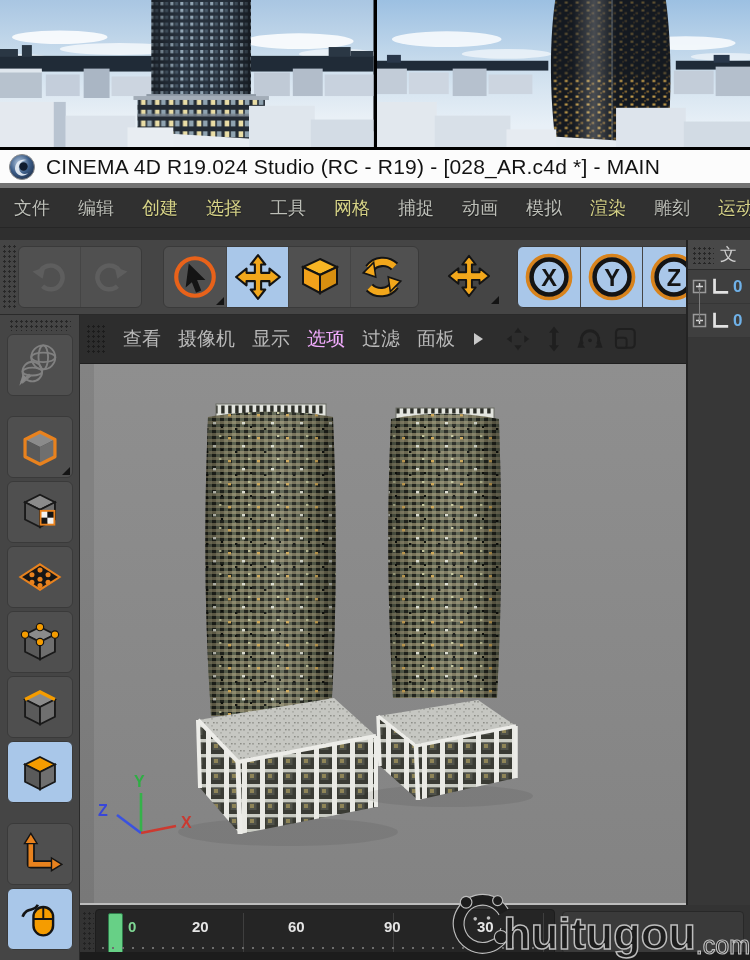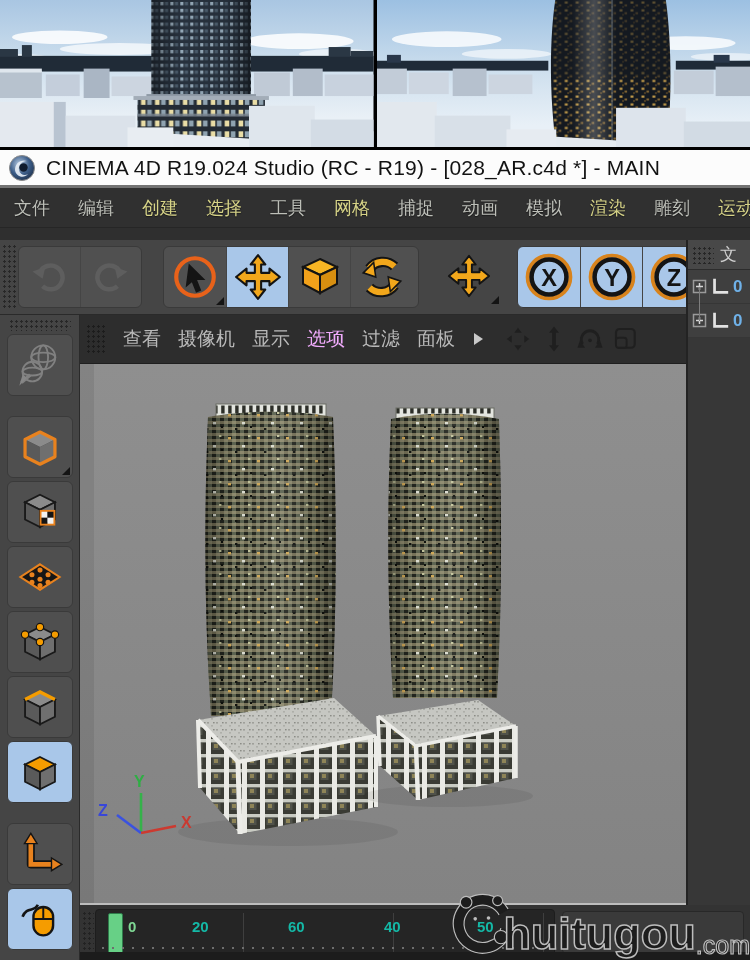--- a/index.html
+++ b/index.html
@@ -5,21 +5,21 @@
   html,body{margin:0;padding:0;background:#222;}
   *{box-sizing:border-box;font-family:"Liberation Sans",sans-serif;}
   .app{position:relative;width:750px;height:960px;overflow:hidden;background:#2f2f2f;}
 
   
   .renders{position:absolute;left:0;top:0;width:750px;height:150px;background:#000;display:flex;gap:3px;}
   .renders svg{flex:1 1 50%;height:147px;display:block;}
 
   
   .titlebar{position:absolute;left:0;top:150px;width:750px;height:38px;background:#fcfcfc;
-    display:flex;align-items:center;gap:10px;padding:14px 8px;border-bottom:3px solid #737373;}
+    display:flex;align-items:center;gap:10px;padding:14px 8px;border-bottom:5px solid #737373;}
   .titlebar .wtitle{font-size:21px;color:#121212;white-space:nowrap;letter-spacing:.2px;}
 
   
   .menubar{position:absolute;left:0;top:188px;width:750px;height:40px;background:#303030;
     display:flex;align-items:center;gap:28px;padding:0 0 0 14px;overflow:hidden;border-bottom:1px solid #262626;}
   .mi{font-size:18px;color:#bdbfb8;white-space:nowrap;cursor:default;text-shadow:0 1px 1px rgba(0,0,0,.5);}
   .mi.accent{color:#d6d387;}
 
   
   .toolbar{position:absolute;left:0;top:240px;width:686px;height:75px;background:#454545;overflow:hidden;border-bottom:1px solid #2a2a2a;}
@@ -70,21 +70,21 @@
 
   
   .timeline{position:absolute;left:80px;top:905px;width:670px;height:55px;background:#333333;}
   .tlgrip{position:absolute;left:2px;top:6px;width:12px;height:42px;
     background-image:radial-gradient(#222 34%,transparent 36%);background-size:5px 5px;}
   .ruler{position:absolute;left:15px;top:4px;width:460px;height:47px;background:#252525;border-radius:4px;border:1px solid #1d1d1d;}
   .ruler .sep{position:absolute;top:3px;width:1px;height:40px;background:#3f3f3f;}
   .ruler .dots{position:absolute;left:6px;right:6px;bottom:6px;height:2px;
     background-image:repeating-linear-gradient(90deg,#6e6e6e 0 2px,transparent 2px 10px);}
   .marker{position:absolute;left:12px;top:3px;width:15px;height:41px;background:#67d086;border-radius:2px;border:1px solid #2f7c4b;}
-  .ticklabel{position:absolute;top:8px;font-size:15px;font-weight:bold;color:#14b8a6;}
+  .ticklabel{position:absolute;top:8px;font-size:15px;font-weight:bold;color:#e5e5e5;}
   .ticklabel.current{color:#7fd894;}
   .tl-widgets{position:absolute;left:482px;top:6px;width:182px;height:43px;background:#3a3a3a;border:1px solid #282828;border-radius:4px;}
   .bottomstrip{position:absolute;left:80px;top:952px;width:670px;height:8px;background:#1c1c1c;}
 
   
   .watermark{position:absolute;left:452px;top:889px;width:298px;height:71px;display:flex;align-items:flex-end;pointer-events:none;}
   .wm-text{font-size:45px;font-weight:800;color:#1d1d1d;letter-spacing:0px;
     -webkit-text-stroke:1.5px #bdbdbd;margin-left:-10px;}
   .wm-tld{font-size:25px;font-weight:400;color:#1d1d1d;-webkit-text-stroke:1.2px #bdbdbd;}
 </style>
@@ -587,22 +587,22 @@
   <div class="timeline">
     <div class="tlgrip"></div>
     <div class="ruler">
       <div class="sep" style="left:147px"></div>
       <div class="sep" style="left:297px"></div>
       <div class="sep" style="left:447px"></div>
       <div class="marker"></div>
       <span class="ticklabel current" style="left:32px">0</span>
       <span class="ticklabel" style="left:96px">20</span>
       <span class="ticklabel" style="left:192px">60</span>
-      <span class="ticklabel" style="left:288px">40</span>
-      <span class="ticklabel" style="left:381px">50</span>
+      <span class="ticklabel" style="left:288px">90</span>
+      <span class="ticklabel" style="left:381px">30</span>
       <div class="dots"></div>
     </div>
     <div class="tl-widgets"></div>
   </div>
   <div class="bottomstrip"></div>
 
   <div class="watermark">
     <svg width="74" height="74" viewBox="0 0 74 74">
       <circle cx="37" cy="38" r="29" fill="none" stroke="#1d1d1d" stroke-width="13" stroke-dasharray="160 22" stroke-dashoffset="-14" transform="rotate(-15 37 38)"></circle>
       <circle cx="37" cy="38" r="35.5" fill="none" stroke="#bdbdbd" stroke-width="1.4" stroke-dasharray="196 27" stroke-dashoffset="-17" transform="rotate(-15 37 38)"></circle>

